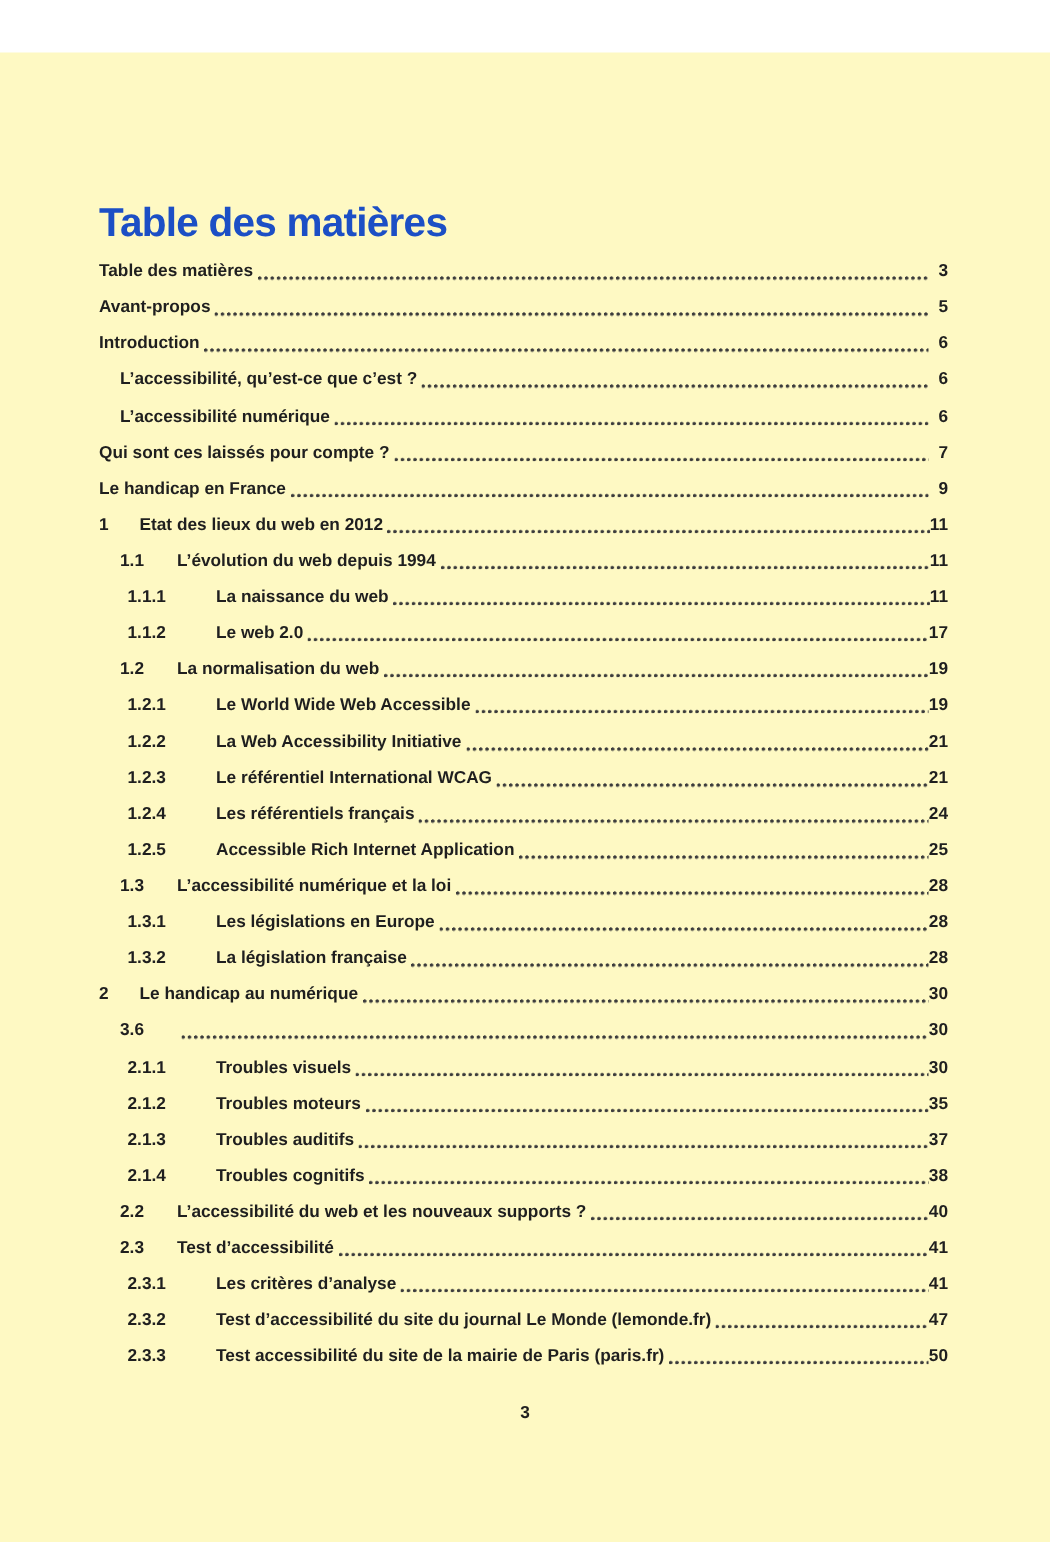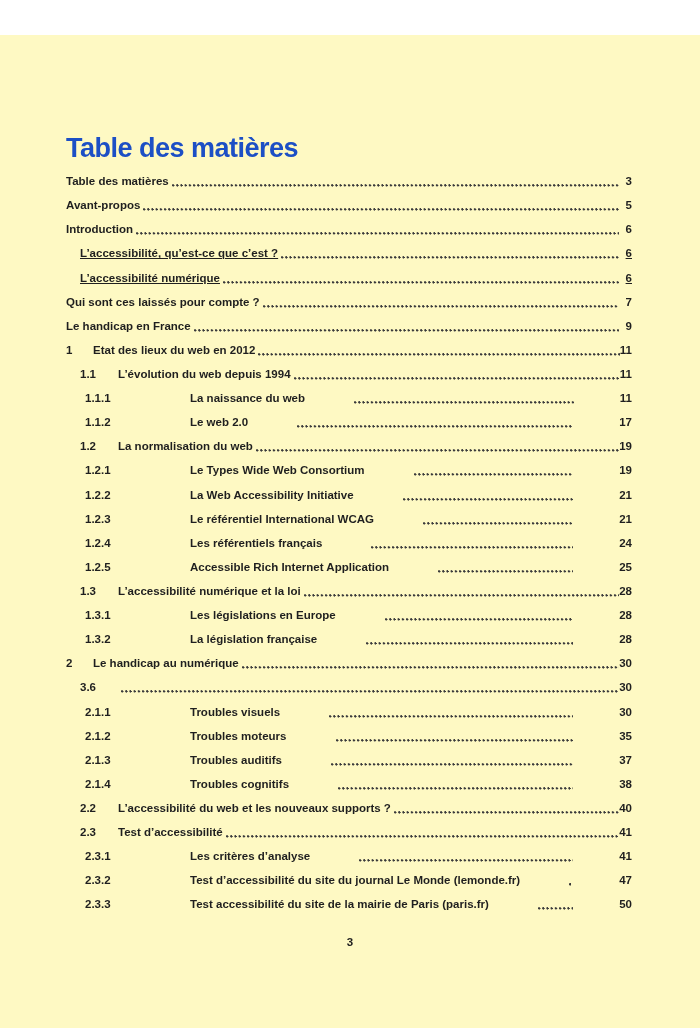--- a/index.html
+++ b/index.html
@@ -57,25 +57,25 @@
     margin: 0 0 0 3px;
     background-image: radial-gradient(circle at 1.1px 1.4px, #3b3b3b 1px, rgba(0,0,0,0) 1.35px);
     background-size: 4.2px 3px;
     background-repeat: repeat-x;
     background-position: left bottom;
   }
   .toc-row .pageno {
     flex: 0 0 auto;
   }
   .h-plain .pageno, .sub-plain .pageno { padding-left: 7px; }
-  .sub-plain { padding-left: 14px; text-decoration: underline; }
+  .sub-plain { padding-left: 14px; }
   .n1 .num { width: 27px; }
   .n2 { padding-left: 14px; }
   .n2 .num { width: 38px; }
-  .n3 { padding-left: 19px; gap: 46px; }
+  .n3 { padding-left: 19px; }
   .n3 .num { width: 59px; }
   .footer {
     position: absolute;
     top: 901px;
     left: 0;
     width: 100%;
     text-align: center;
     font-size: 11.5px;
     font-weight: bold;
   }
@@ -155,21 +155,21 @@
       <span class="pageno">17</span>
     </div>
       <div class="toc-row n2">
       <span class="num">1.2</span>
       <span class="label">La normalisation du web</span>
       <span class="leader"></span>
       <span class="pageno">19</span>
     </div>
       <div class="toc-row n3">
       <span class="num">1.2.1</span>
-      <span class="label">Le Types Wide Web Consortium</span>
+      <span class="label">Le World Wide Web Accessible</span>
       <span class="leader"></span>
       <span class="pageno">19</span>
     </div>
       <div class="toc-row n3">
       <span class="num">1.2.2</span>
       <span class="label">La Web Accessibility Initiative</span>
       <span class="leader"></span>
       <span class="pageno">21</span>
     </div>
       <div class="toc-row n3">

